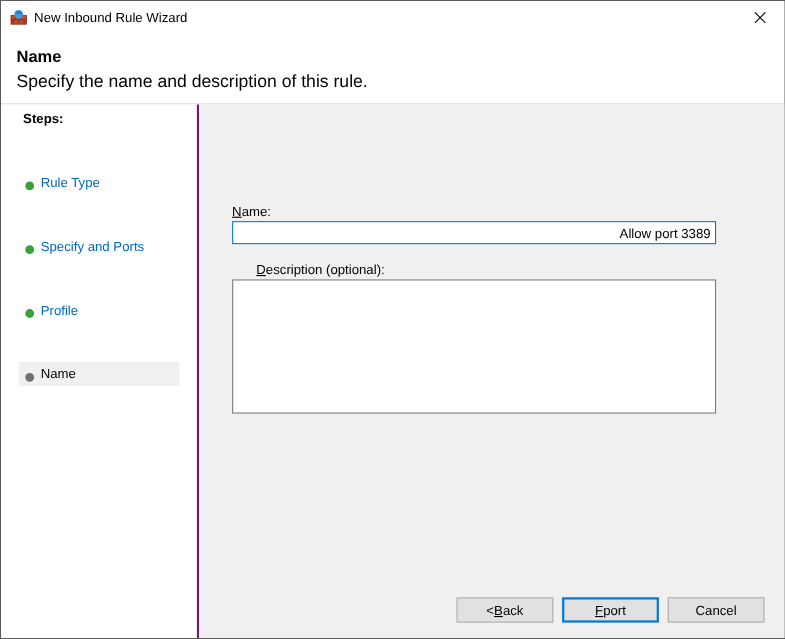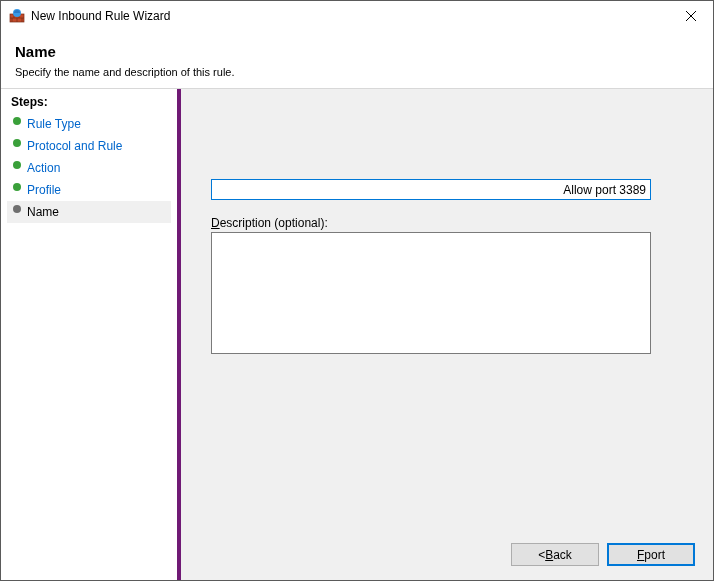--- a/index.html
+++ b/index.html
@@ -41,43 +41,44 @@
     padding: 10px 14px 10px 14px;
     border-bottom: 1px solid #d8d8d8;
     background: #fff;
   }
   .header-area .page-title {
     font-size: 15px;
     font-weight: bold;
     margin: 2px 0 6px 0;
   }
   .header-area .page-subtitle {
-    font-size: 11px;
+    font-size: 16px;
   }
   .body {
     flex: 1;
     display: flex;
     background: #f0f0f0;
   }
   .sidebar {
     width: 180px;
     background: #ffffff;
-    border-right: 4px solid #701a75;
-    padding: 4px 6px;
+    border-right: 2px solid #701a75;
+    padding: 4px 16px;
   }
   .sidebar .steps-label {
     font-weight: bold;
     font-size: 12px;
     padding: 2px 4px 4px 4px;
   }
   .step-item {
-    display: flex; align-items: flex-start;
+    display: flex; align-items: flex-end;
     padding: 4px 6px;
     gap: 6px;
     cursor: default;
+    margin-top: 36px;
   }
   .step-item .bullet {
     width: 8px; height: 8px;
     border-radius: 50%;
     background: #3aa03a;
     flex-shrink: 0;
   }
   .step-item .bullet.current {
     background: #6f6f6f;
   }
@@ -106,21 +107,21 @@
     width: 440px;
     height: 21px;
     border: 1px solid #0078d7;
     outline: none;
     font-family: inherit;
     font-size: 12px;
     padding: 1px 4px;
     background: #fff;
     text-align: right;
   }
-  .desc-label { margin-top: 16px; }
+  .desc-label { margin-top: 16px; margin-left: 22px; }
   .desc-textarea {
     width: 440px;
     height: 122px;
     border: 1px solid #7a7a7a;
     outline: none;
     font-family: inherit;
     font-size: 12px;
     padding: 2px 4px;
     background: #fff;
     resize: none;
@@ -186,50 +187,48 @@
   <div class="body">
     <div class="sidebar">
       <div class="steps-label">Steps:</div>
 
       <div class="step-item">
         <span class="bullet"></span>
         <span class="label-link">Rule Type</span>
       </div>
       <div class="step-item">
         <span class="bullet"></span>
-        <span class="label-link">Protocol and Rule</span>
-      </div>
-      <div class="step-item">
-        <span class="bullet"></span>
-        <span class="label-link">Action</span>
+        <span class="label-link">Specify and Ports</span>
       </div>
       <div class="step-item">
         <span class="bullet"></span>
         <span class="label-link">Profile</span>
       </div>
       <div class="step-item current">
         <span class="bullet current"></span>
         <span class="label-link">Name</span>
       </div>
     </div>
 
     <div class="main">
+      <div class="field-label"><span class="ul">N</span><span>ame:</span></div>
       <input type="text" class="name-input" value="Allow port 3389" style="">
 
       <div class="field-label desc-label"><span class="ul">D</span><span>escription (optional):</span></div>
       <textarea class="desc-textarea" style=""></textarea>
 
       <div class="footer">
         <button class="btn">
             <span>&lt; </span>
             <span class="ul">B</span>
             <span>ack</span>
           </button>
         <button class="btn default">
             <span></span>
             <span class="ul">F</span>
             <span>port</span>
           </button>
+        <button class="btn">Cancel</button>
       </div>
     </div>
   </div>
 
 </div>
 
 </body></html>

